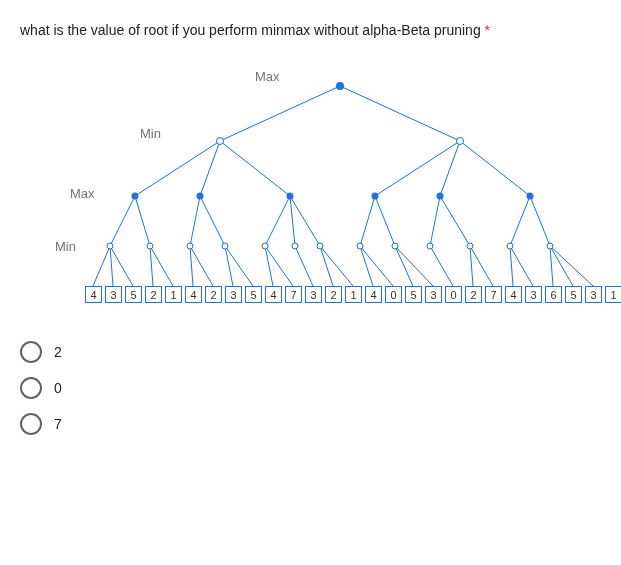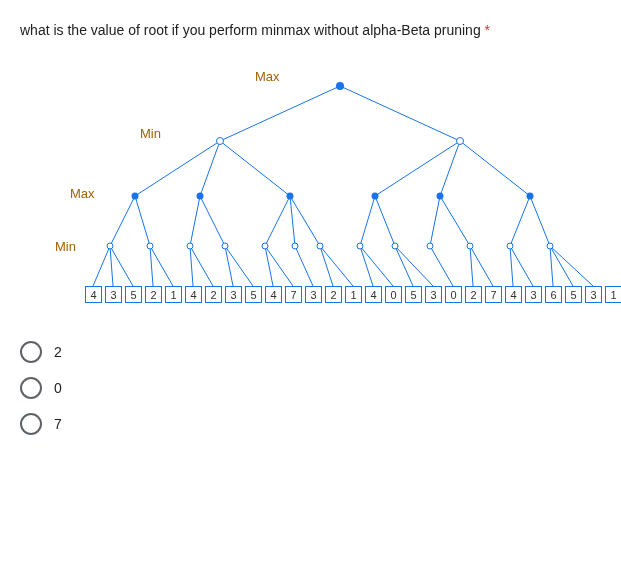--- a/index.html
+++ b/index.html
@@ -1,19 +1,19 @@
 <!DOCTYPE html>
 <html><head>
 <meta charset="utf-8">
 <style>
 body{font-family:Arial,sans-serif;font-size:14px;color:#202124;margin:0;padding:20px;width:621px;box-sizing:border-box}
 .question{margin-bottom:10px;line-height:1.5}
 .required{color:#d93025}
 .tree-container{position:relative;width:580px;height:260px;margin:20px 0}
-.label{position:absolute;font-size:13px;color:#a16207}
+.label{position:absolute;font-size:13px;color:#737373}
 .leaf{position:absolute;width:17px;height:17px;border:1.5px solid #1a73e8;color:#333;font-size:11px;text-align:center;line-height:17px;background:#fff;box-sizing:border-box}
 svg{position:absolute;top:0;left:0}
 .options{margin-top:20px}
 .option{display:flex;align-items:center;margin:14px 0;cursor:pointer}
 .radio{width:18px;height:18px;border:2px solid #5f6368;border-radius:50%;margin-right:12px;flex-shrink:0}
 .option-label{font-size:14px;color:#202124}
 .other-input{border:none;border-bottom:1px solid #ccc;margin-left:8px;width:200px;font-size:14px;outline:none}
 </style>
 </head>
 <body>

